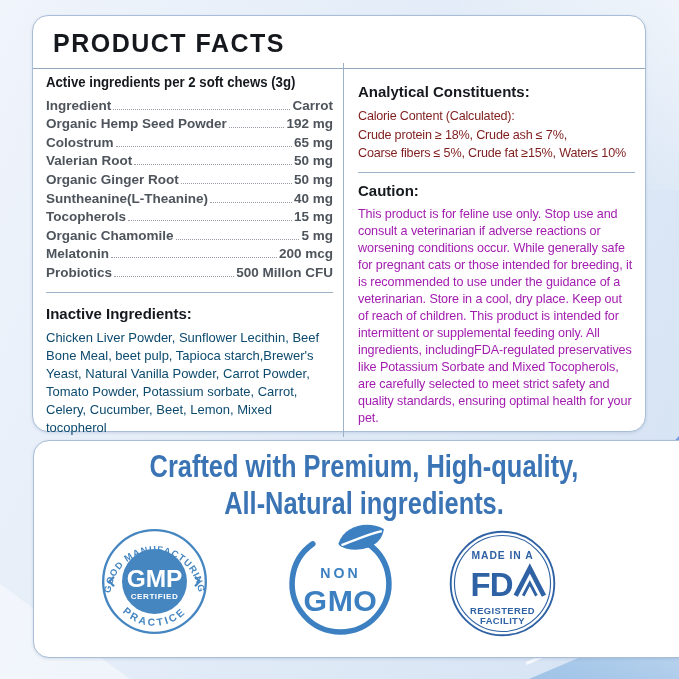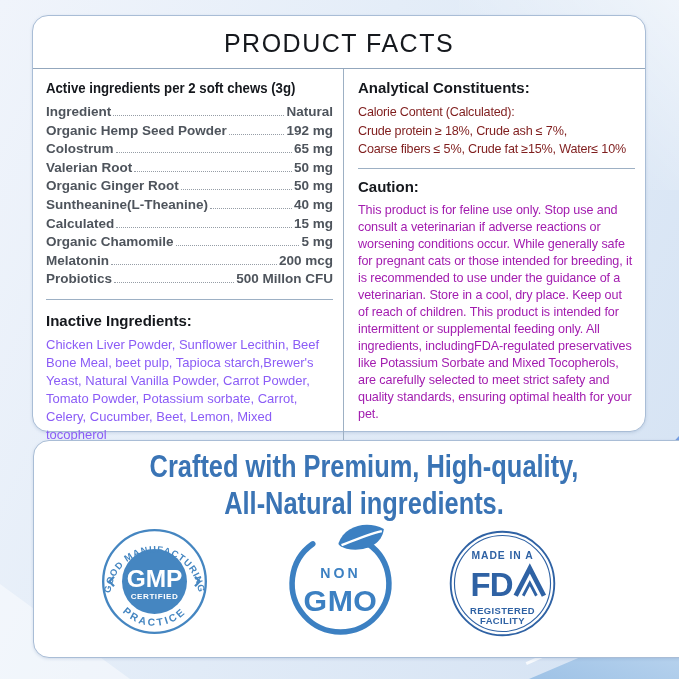--- a/index.html
+++ b/index.html
@@ -26,33 +26,33 @@
     background:rgba(255,255,255,.45); clip-path:polygon(0 0,0 100%,100% 100%); }
 
   
   .card { position:absolute; background:#ffffff; border:1.5px solid #a9bdd6;
     border-radius:16px; z-index:2; box-sizing:border-box;
     box-shadow:0 1px 3px rgba(110,140,180,.25); }
   #facts-card  { left:32px; top:15px;  width:614px; height:417px; }
   #banner-card { left:33px; top:440px; width:662px; height:218px; }
 
   
-  .facts-title { text-align:center; font-size:25px; font-weight:400;
-    letter-spacing:1.5px; color:#15181d; padding-top:13px; line-height:28px; }
+  .facts-title { text-align:left; font-size:25px; font-weight:700;
+    letter-spacing:1.5px; color:#15181d; padding-top:13px; line-height:28px;margin-left:20px; }
   .title-rule { border:none; border-top:1px solid #93a7bd; margin:11px 0 0 0; }
-  .columns { display:flex; align-items:flex-start; height:calc(100% - 53px); }
+  .columns { display:flex; align-items:center; height:calc(100% - 53px); }
   .col-left  { width:311px; border-right:1px solid #9db0c4; padding:8px 10px 0 13px; box-sizing:border-box; }
   .col-right { flex:1; padding:8px 10px 0 14px; box-sizing:border-box; }
   .col-head { font-size:15px; font-weight:700; color:#15181d; margin:2px 0 7px 0; }
   .condensed { display:inline-block; white-space:nowrap; transform:scaleX(.88); transform-origin:left center; }
   .ing-row { display:flex; align-items:baseline; font-size:13.5px; color:#4e545c; line-height:18.6px;font-weight:bold; }
   .dots { flex:1; border-bottom:1.6px dotted #969da6; margin:0 2px 3px 2px; min-width:8px; }
   .ing-amt { white-space:nowrap; }
   .sect-rule { border:none; border-top:1px solid #9db0c4; margin:10px 0 12px 0; }
-  .body-text { font-size:13px; line-height:18px; color:#8b5cf6; }
+  .body-text { font-size:13px; line-height:18px; color:#0c4a6e; }
   .ana-line { font-size:12.6px; line-height:18.5px; color:#7f1d1d; white-space:nowrap; letter-spacing:-0.2px; }
   .caution-text { font-size:12.6px; line-height:17px; color:#a21caf; letter-spacing:-0.1px; }
   .col-right .sect-rule { margin:9px 0 9px 0; }
 
   
   .banner-heading { margin-top:7px; }
   .h-line { display:block; text-align:center; font-weight:700; color:#3a74b5;
     font-size:31px; line-height:37px; white-space:nowrap; transform:scaleX(.82); }
   .badge { position:absolute; }
   #gmp-badge    { left:64px;  top:84px; }
@@ -76,21 +76,21 @@
   <div class="columns">
 
     <div class="col-left">
       <div class="col-head">
         <span class="condensed">Active ingredients per 2 soft chews (3g)</span>
       </div>
 
       <div class="ing-row">
         <span>Ingredient</span>
         <span class="dots"></span>
-        <span class="ing-amt">Natural</span>
+        <span class="ing-amt">Carrot</span>
       </div>
       <div class="ing-row">
         <span>Organic Hemp Seed Powder</span>
         <span class="dots"></span>
         <span class="ing-amt">192 mg</span>
       </div>
       <div class="ing-row">
         <span>Colostrum</span>
         <span class="dots"></span>
         <span class="ing-amt">65 mg</span>
@@ -104,21 +104,21 @@
         <span>Organic Ginger Root</span>
         <span class="dots"></span>
         <span class="ing-amt">50 mg</span>
       </div>
       <div class="ing-row">
         <span>Suntheanine(L-Theanine)</span>
         <span class="dots"></span>
         <span class="ing-amt">40 mg</span>
       </div>
       <div class="ing-row">
-        <span>Calculated</span>
+        <span>Tocopherols</span>
         <span class="dots"></span>
         <span class="ing-amt">15 mg</span>
       </div>
       <div class="ing-row">
         <span>Organic Chamomile</span>
         <span class="dots"></span>
         <span class="ing-amt">5 mg</span>
       </div>
       <div class="ing-row">
         <span>Melatonin</span>

